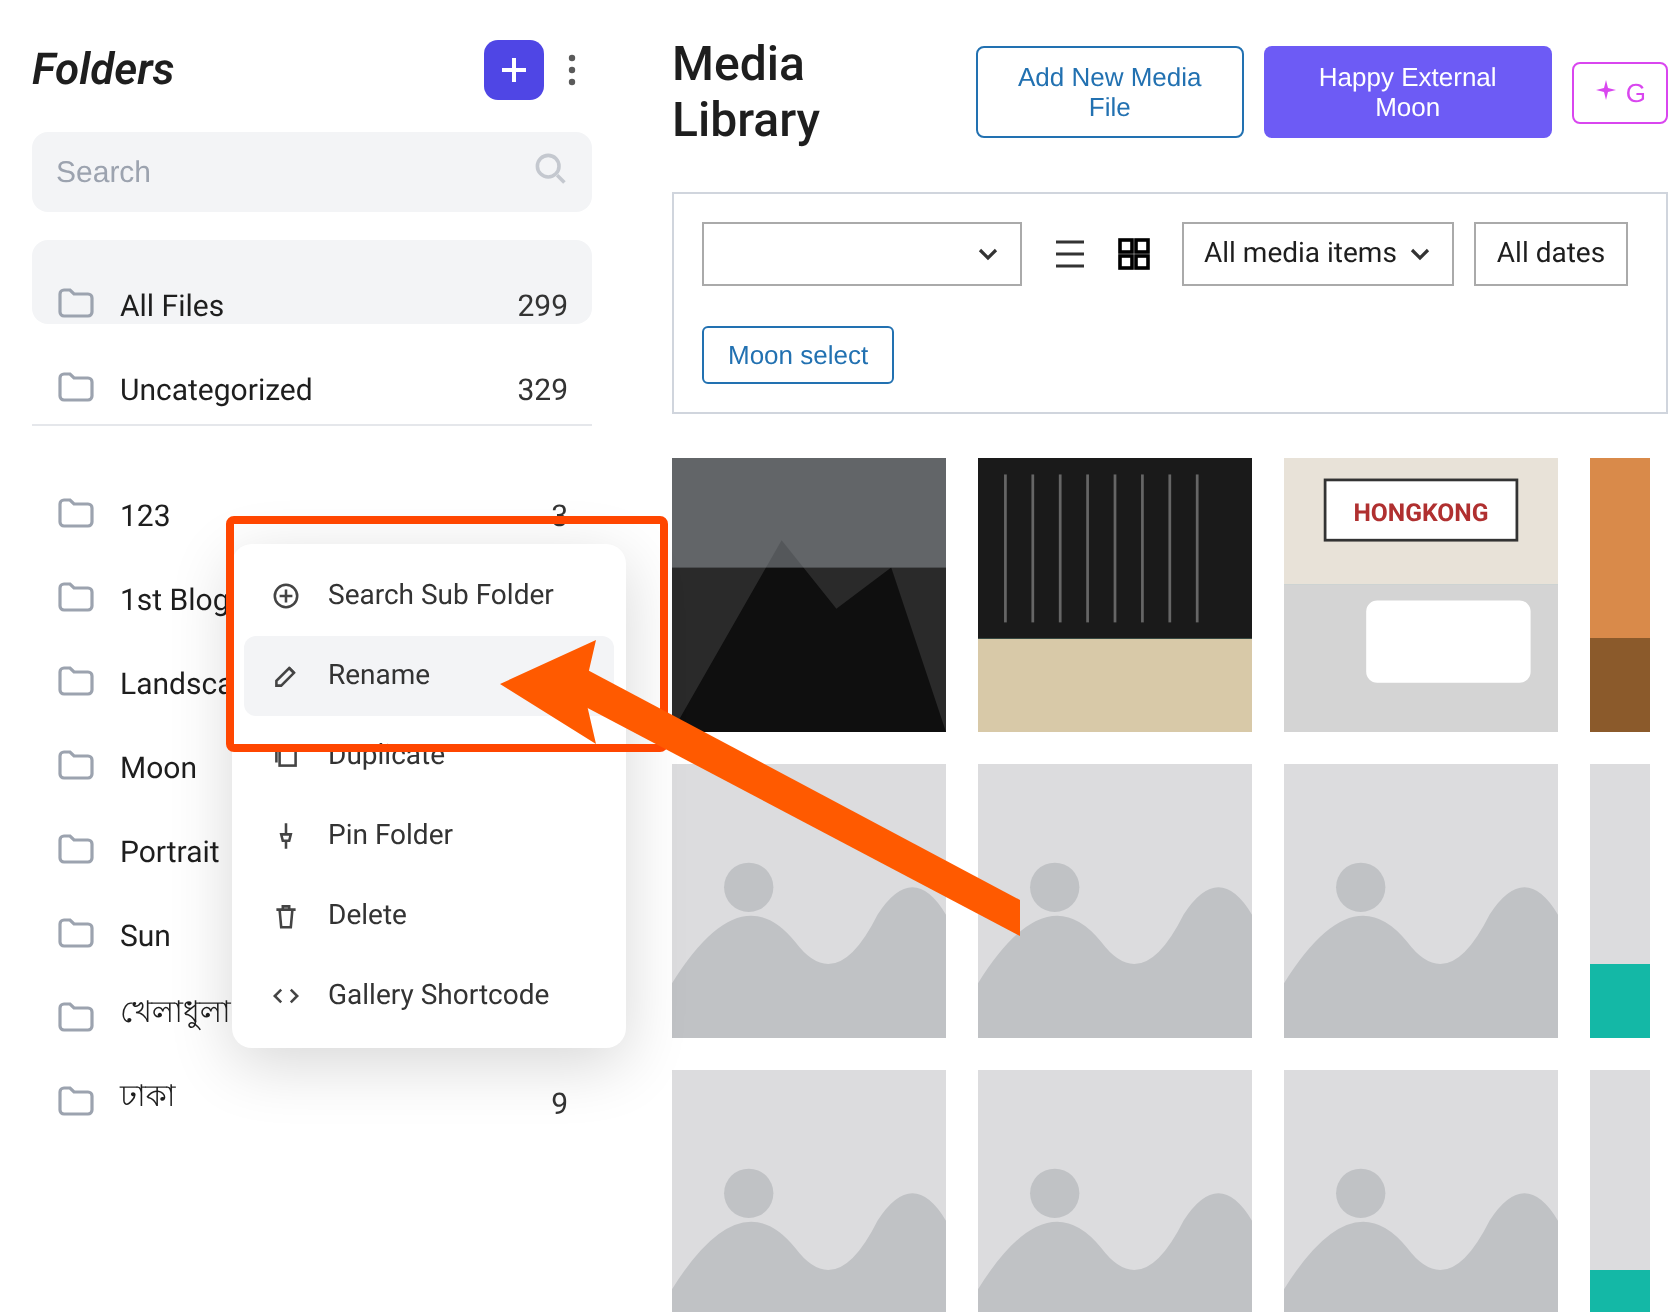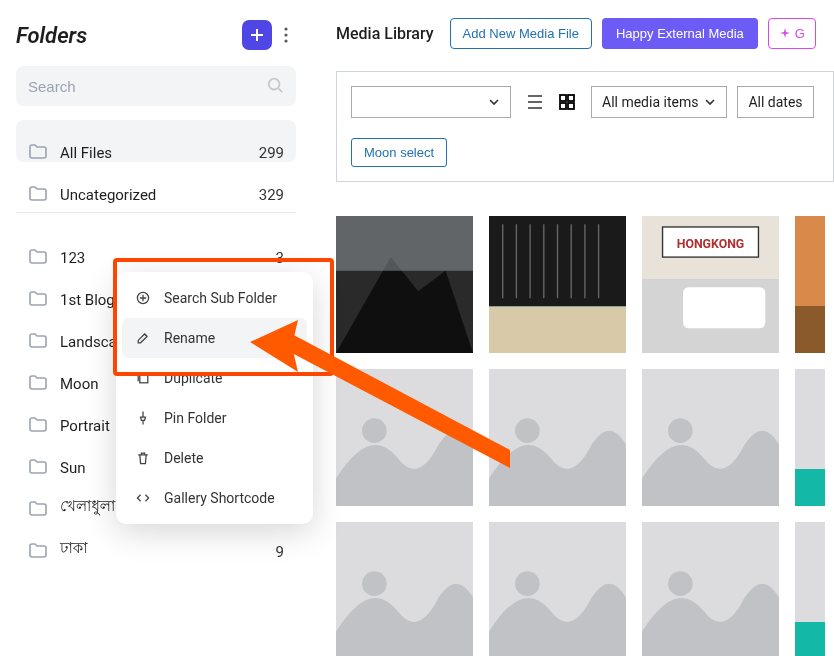--- a/index.html
+++ b/index.html
@@ -23,25 +23,25 @@
   .ctx-menu { position: absolute; left: 116px; top: 272px; width: 197px; background: #fff; border-radius: 10px; box-shadow: 0 8px 32px rgba(0,0,0,0.16); padding: 6px; z-index: 30; }
   .ctx-item { display: flex; align-items: center; height: 40px; padding: 0 10px; border-radius: 6px; cursor: pointer; font-size: 14px; color: #333; }
   .ctx-item.hover { background: #f3f4f6; }
   .ctx-ic { width: 22px; display:flex; justify-content:center; color:#444; }
   .ctx-txt { margin-left: 10px; }
   .hl-box { position: absolute; left: 113px; top: 258px; width: 221px; height: 118px; border: 4px solid #ff4600; border-radius: 4px; pointer-events: none; z-index: 40; }
   .arrow-svg { position: absolute; left: 250px; top: 320px; z-index: 40; pointer-events: none; }
 
   .main { flex: 1; padding: 18px 0 0 24px; }
   .main-head { display: flex; align-items: center; gap: 10px; margin-bottom: 22px; }
-  .main-title { font-size: 16px; font-weight: 500; color: #1e1e1e; margin-right: 6px; }
+  .main-title { font-size: 24px; font-weight: 500; color: #1e1e1e; margin-right: 6px; }
   .btn-outline { border: 1px solid #2271b1; color: #2271b1; background: #fff; padding: 7px 12px; border-radius: 4px; font-size: 13px; cursor: pointer; }
   .btn-purple { background: #6d5bf5; color: #fff; border: none; padding: 8px 14px; border-radius: 4px; font-size: 13px; cursor: pointer; }
   .btn-pink { border: 1px solid #d946ef; color: #d946ef; background: #fff; padding: 7px 10px; border-radius: 4px; font-size: 13px; cursor: pointer; display:flex; align-items:center; gap:4px;}
-  .filter-panel { border: 1px solid #d0d5dd; border-radius: 0; padding: 14px 14px 14px 14px; display:flex; flex-wrap:wrap; gap:10px; align-items: center; margin-bottom: 34px;}
+  .filter-panel { border: 1px solid #d0d5dd; border-radius: 0; padding: 14px 14px 14px 14px; display:flex; flex-wrap:wrap; gap:10px; align-items: center; margin-bottom: 22px;}
   .select { border: 1px solid #aaa; background:#fff; height: 32px; display:flex; align-items:center; padding: 0 10px; font-size:14px; cursor:pointer; gap:6px;}
   .select-empty { width: 160px; justify-content: flex-end; }
   .view-toggle { display:flex; gap:4px; }
   .view-btn { width:28px; height:28px; display:flex; align-items:center; justify-content:center; cursor:pointer; color:#333;}
   .bulk-btn { border:1px solid #2271b1; color:#2271b1; background:#fff; padding:6px 12px; border-radius:3px; font-size:13px; cursor:pointer;}
   .w100-break { width:100%; height:0;}
   .grid { display:flex; flex-wrap:wrap; gap:16px; padding-right:4px;}
   .thumb { width:137px; height:137px; background:#14b8a6; position:relative; overflow:hidden;}
   .thumb svg { position:absolute; inset:0;}
 </style>
@@ -168,21 +168,21 @@
           <span class="folder-label">ঢাকা</span>
           <span class="folder-count">9</span>
         </div>
       </div>
   </aside>
 
   <main class="main">
     <div class="main-head">
       <div class="main-title">Media Library</div>
       <button class="btn-outline">Add New Media File</button>
-      <button class="btn-purple">Happy External Media</button>
+      <button class="btn-purple">Happy External Moon</button>
       <button class="btn-pink">
         <svg width="12" height="12" viewBox="0 0 12 12" fill="#d946ef">
             <path d="M6 0l1 4 4 1-4 1-1 4-1-4-4-1 4-1z"></path>
           </svg>
         <span>G</span>
       </button>
     </div>
 
     <div class="filter-panel">
       <div class="select select-empty">

